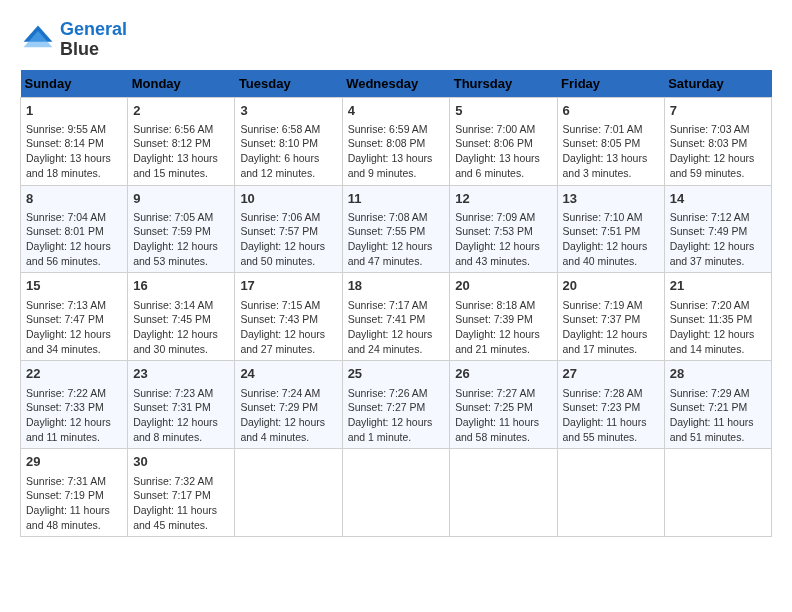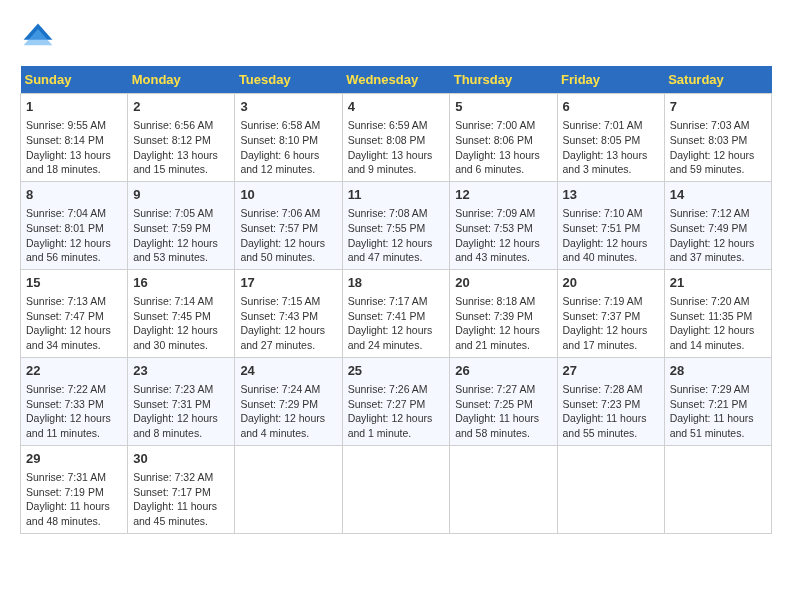--- a/index.html
+++ b/index.html
@@ -46,21 +46,21 @@
       font-size: 15px;
       color: #555;
     }
     table {
       width: 100%;
       border-collapse: collapse;
       font-size: 11px;
     }
     th {
       background-color: #2a6dc1;
-      color: #fde047;
+      color: #000000;
       padding: 6px 4px;
       text-align: left;
       font-size: 13px;
       font-weight: bold;
     }
     td {
       border: 1px solid #d0d0d0;
       vertical-align: top;
       padding: 4px 5px;
       height: 80px;
@@ -88,20 +88,24 @@
   </style>
 </head>
 <body>
 
 <div class="header">
   <div class="logo">
     <svg class="logo-icon" viewBox="0 0 40 40">
       <polygon points="20,4 36,22 4,22" fill="#1a73c8"></polygon>
       <polygon points="20,10 36,28 4,28" fill="#5aabf0" opacity="0.6"></polygon>
     </svg>
+    <div class="logo-text">
+      <div><span>General</span></div>
+      <div>Blue</div>
+    </div>
   </div>
   <div class="title-block">
     <div class="month-title"></div>
     <div class="subtitle"></div>
   </div>
 </div>
 
 <table>
   <thead>
     <tr>
@@ -128,21 +132,21 @@
         <td><span class="day-num">8</span><span>Sunrise: 7:04 AM</span><br><span>Sunset: 8:01 PM</span><br><span>Daylight: 12 hours and 56 minutes.</span></td>
         <td><span class="day-num">9</span><span>Sunrise: 7:05 AM</span><br><span>Sunset: 7:59 PM</span><br><span>Daylight: 12 hours and 53 minutes.</span></td>
         <td><span class="day-num">10</span><span>Sunrise: 7:06 AM</span><br><span>Sunset: 7:57 PM</span><br><span>Daylight: 12 hours and 50 minutes.</span></td>
         <td><span class="day-num">11</span><span>Sunrise: 7:08 AM</span><br><span>Sunset: 7:55 PM</span><br><span>Daylight: 12 hours and 47 minutes.</span></td>
         <td><span class="day-num">12</span><span>Sunrise: 7:09 AM</span><br><span>Sunset: 7:53 PM</span><br><span>Daylight: 12 hours and 43 minutes.</span></td>
         <td><span class="day-num">13</span><span>Sunrise: 7:10 AM</span><br><span>Sunset: 7:51 PM</span><br><span>Daylight: 12 hours and 40 minutes.</span></td>
         <td><span class="day-num">14</span><span>Sunrise: 7:12 AM</span><br><span>Sunset: 7:49 PM</span><br><span>Daylight: 12 hours and 37 minutes.</span></td>
       </tr>
       <tr>
         <td><span class="day-num">15</span><span>Sunrise: 7:13 AM</span><br><span>Sunset: 7:47 PM</span><br><span>Daylight: 12 hours and 34 minutes.</span></td>
-        <td><span class="day-num">16</span><span>Sunrise: 7:14 AM</span><br><span>Sunset: 7:45 PM</span><br><span>Daylight: 12 hours and 30 minutes.</span></td>
+        <td><span class="day-num">16</span><span>Sunrise: 3:14 AM</span><br><span>Sunset: 7:45 PM</span><br><span>Daylight: 12 hours and 30 minutes.</span></td>
         <td><span class="day-num">17</span><span>Sunrise: 7:15 AM</span><br><span>Sunset: 7:43 PM</span><br><span>Daylight: 12 hours and 27 minutes.</span></td>
         <td><span class="day-num">18</span><span>Sunrise: 7:17 AM</span><br><span>Sunset: 7:41 PM</span><br><span>Daylight: 12 hours and 24 minutes.</span></td>
         <td><span class="day-num">20</span><span>Sunrise: 8:18 AM</span><br><span>Sunset: 7:39 PM</span><br><span>Daylight: 12 hours and 21 minutes.</span></td>
         <td><span class="day-num">20</span><span>Sunrise: 7:19 AM</span><br><span>Sunset: 7:37 PM</span><br><span>Daylight: 12 hours and 17 minutes.</span></td>
         <td><span class="day-num">21</span><span>Sunrise: 7:20 AM</span><br><span>Sunset: 11:35 PM</span><br><span>Daylight: 12 hours and 14 minutes.</span></td>
       </tr>
       <tr>
         <td><span class="day-num">22</span><span>Sunrise: 7:22 AM</span><br><span>Sunset: 7:33 PM</span><br><span>Daylight: 12 hours and 11 minutes.</span></td>
         <td><span class="day-num">23</span><span>Sunrise: 7:23 AM</span><br><span>Sunset: 7:31 PM</span><br><span>Daylight: 12 hours and 8 minutes.</span></td>
         <td><span class="day-num">24</span><span>Sunrise: 7:24 AM</span><br><span>Sunset: 7:29 PM</span><br><span>Daylight: 12 hours and 4 minutes.</span></td>

